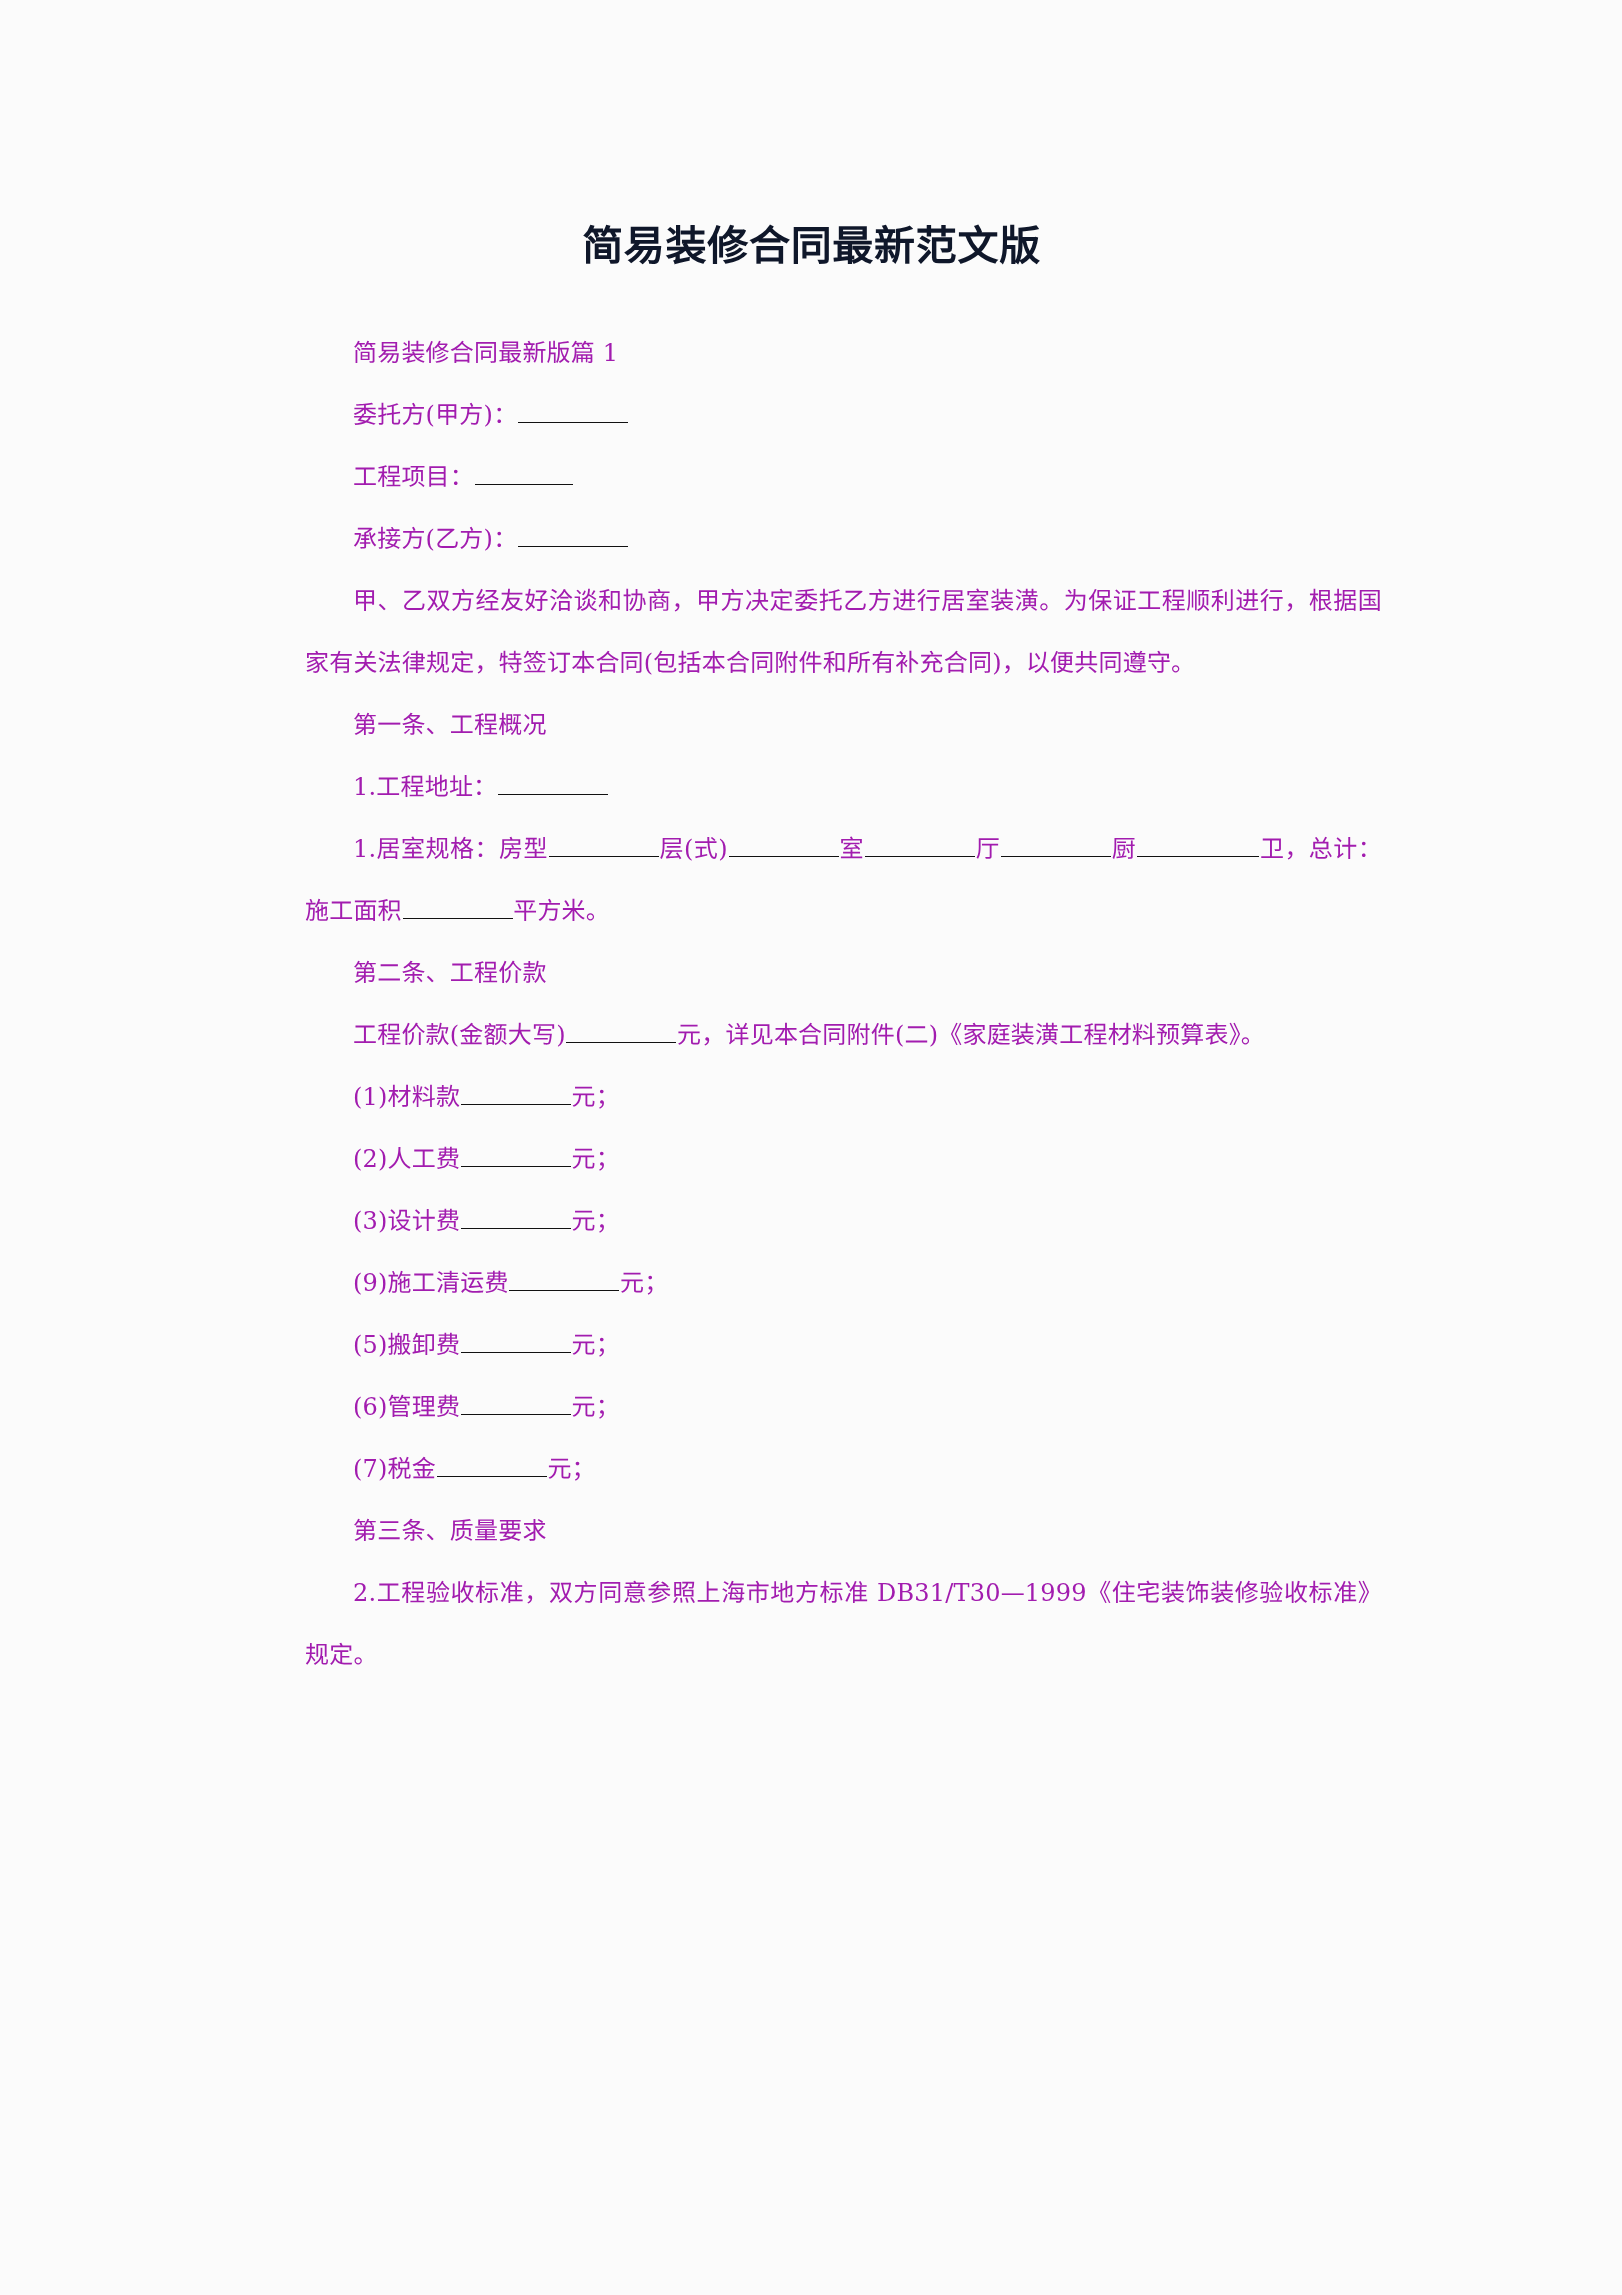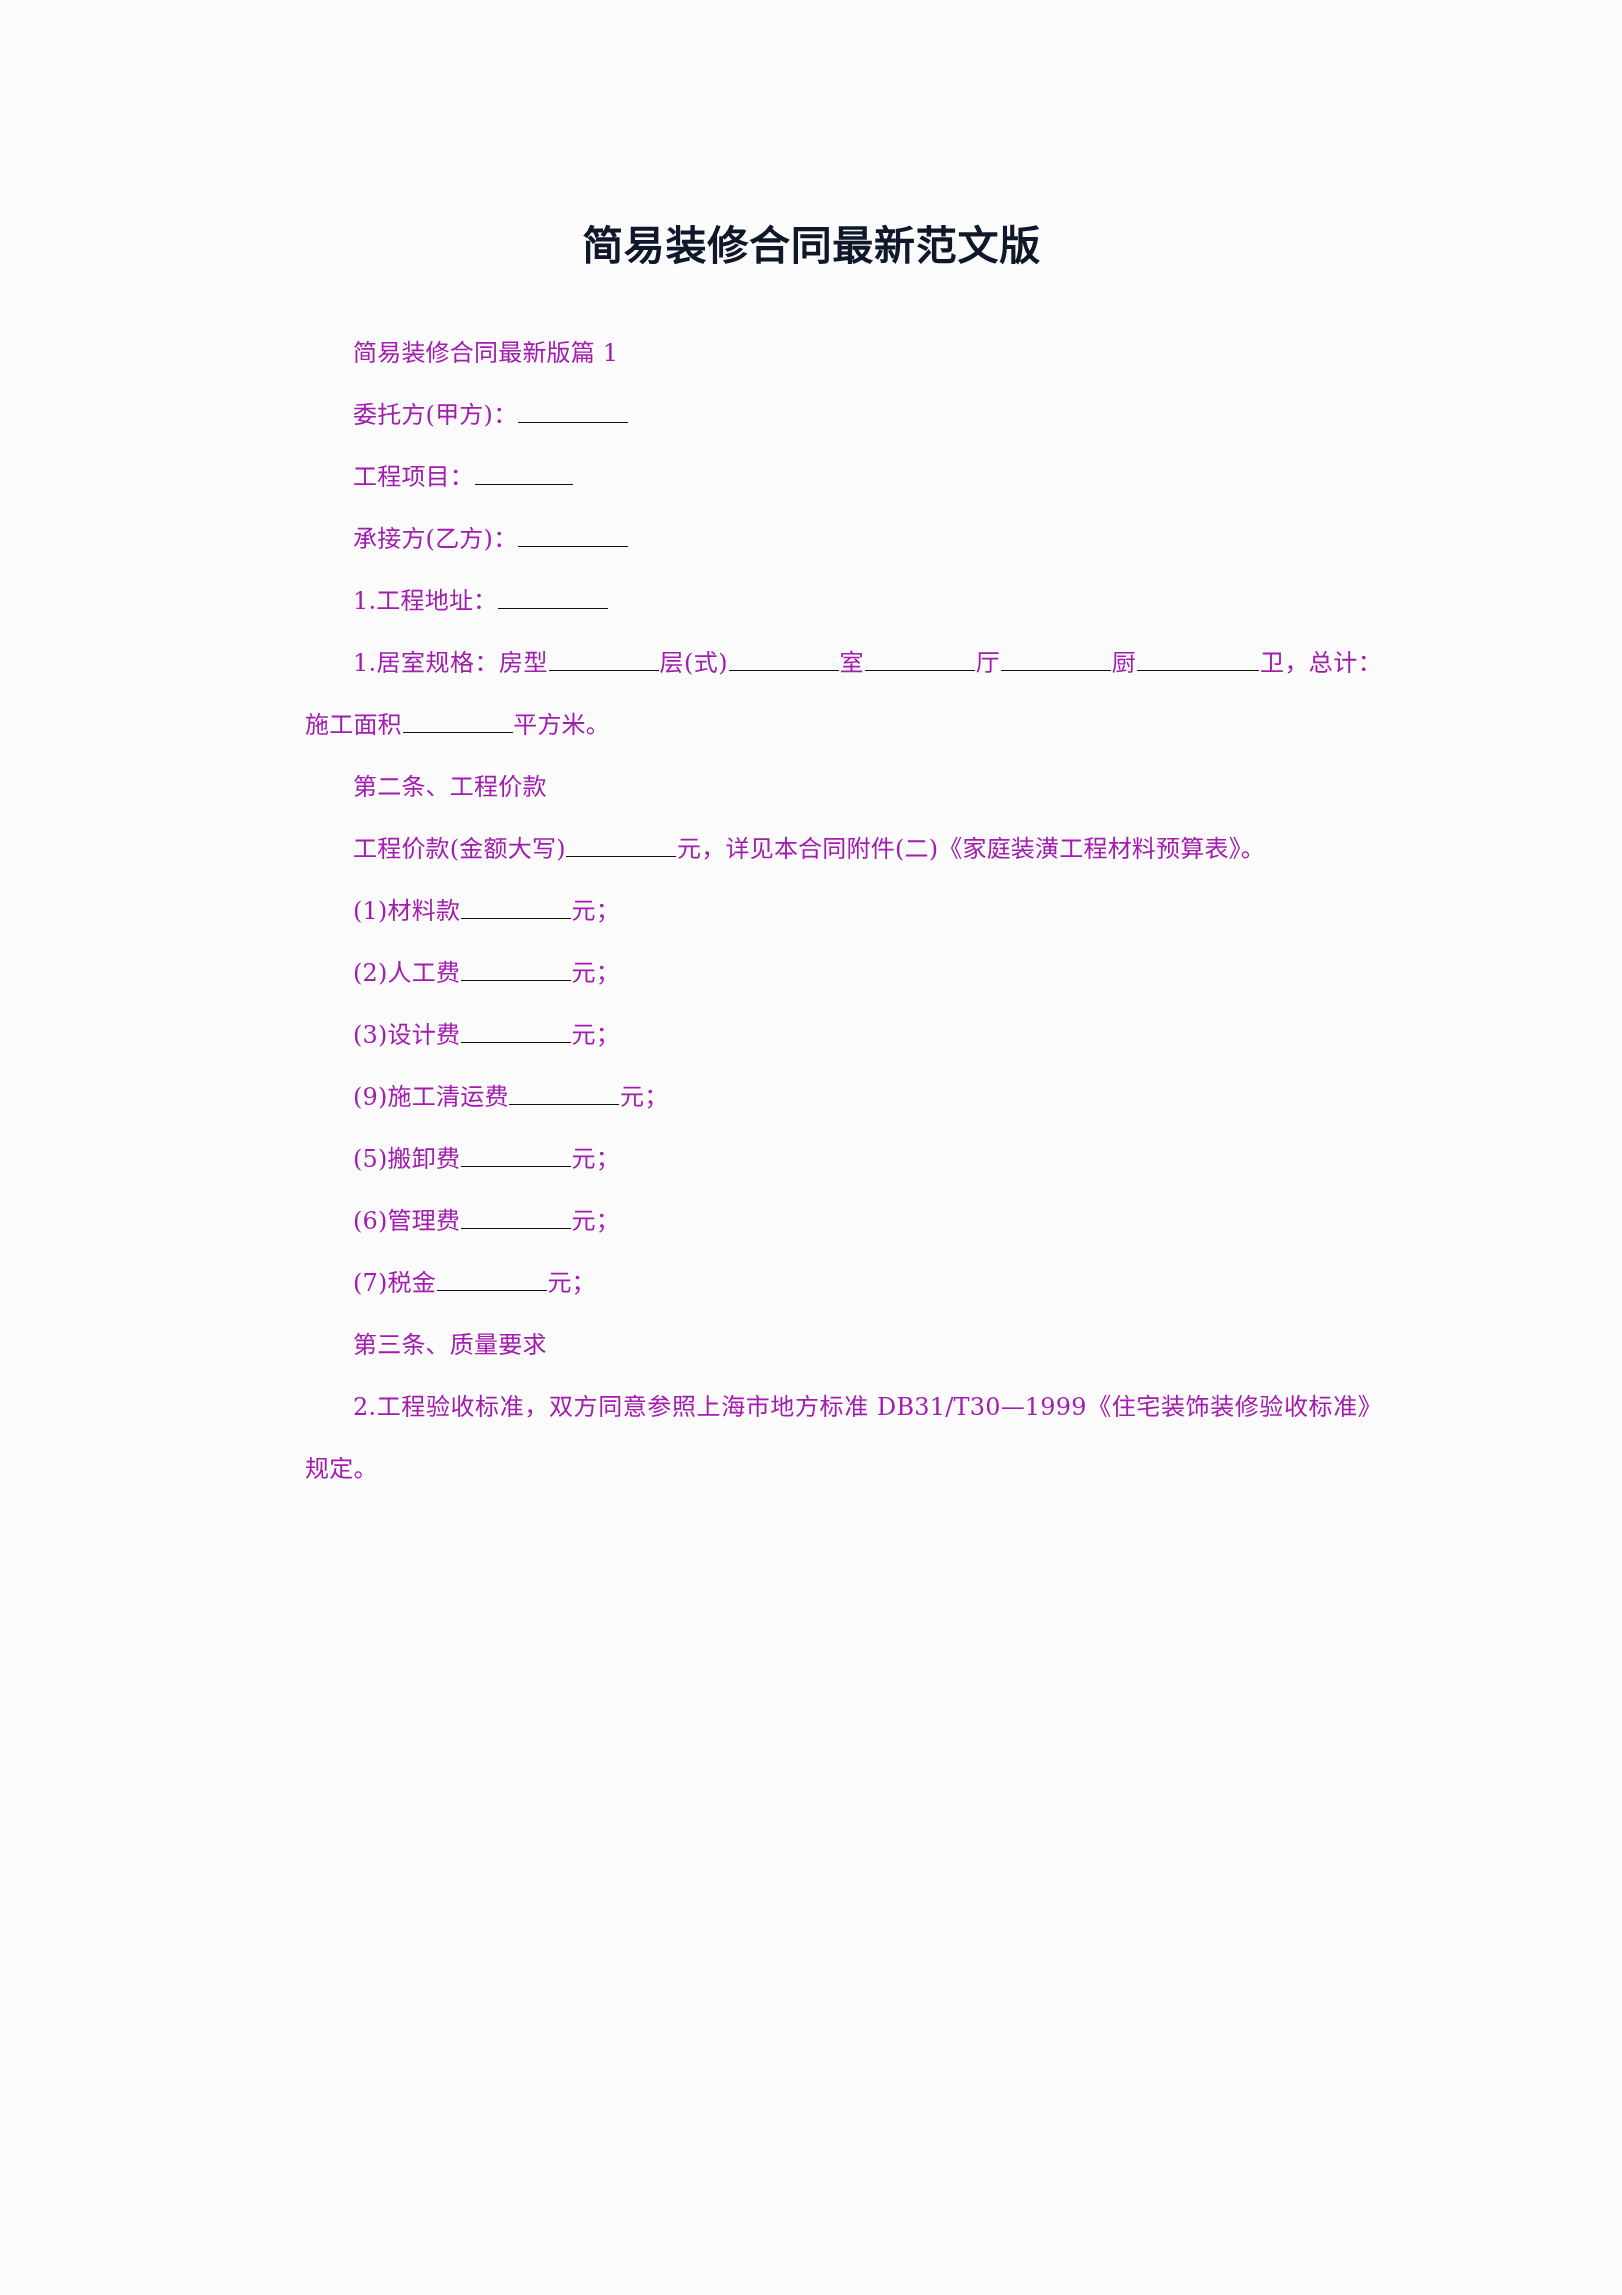--- a/index.html
+++ b/index.html
@@ -90,21 +90,23 @@
     </p>
 
     <p class="para row">
       <span>工程项目：</span><span class="blank w-m"></span>
     </p>
 
     <p class="para row">
       <span>承接方(乙方)：</span><span class="blank w-l"></span>
     </p>
 
+    <p class="para">甲、乙双方经友好洽谈和协商，甲方决定委托乙方进行居室装潢。为保证工程顺利进行，根据国家有关法律规定，特签订本合同(包括本合同附件和所有补充合同)，以便共同遵守。</p>
 
+    <p class="para row">第一条、工程概况</p>
 
     <p class="para row">
       <span>1.工程地址：</span><span class="blank w-l"></span>
     </p>
 
     <p class="para">
       <span>1.居室规格：房型</span><span class="blank w-l"></span><span>层(式)</span><span class="blank w-l"></span><span>室</span><span class="blank w-l"></span><span>厅</span><span class="blank w-l"></span><span>厨</span><span class="blank w-xl"></span><span>卫，总计：施工面积</span><span class="blank w-l"></span><span>平方米。</span>
     </p>
 
     <p class="para row">第二条、工程价款</p>

